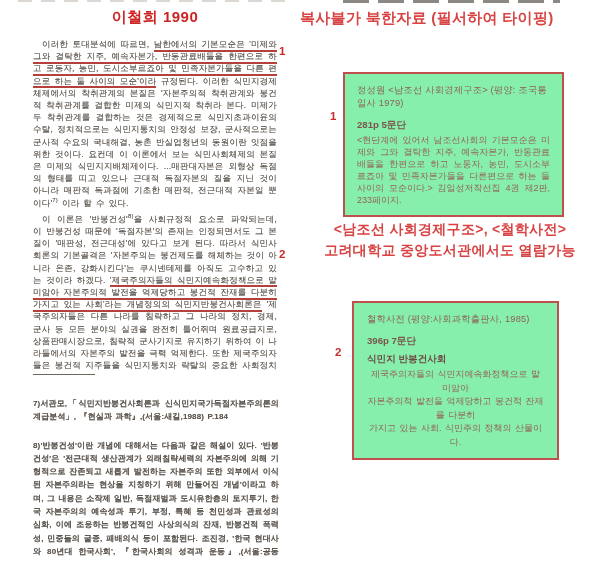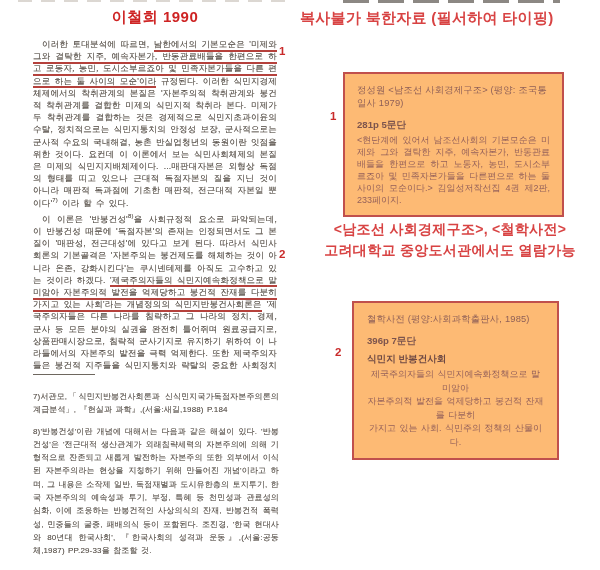--- a/index.html
+++ b/index.html
@@ -27,21 +27,21 @@
   .body-text p{margin:0 0 4px 0;text-indent:9px;}
   .u{border-bottom:2px solid #b5413c;padding-bottom:.5px;font-family:Liberation Serif, serif;}
   .sup{font-size:6px;vertical-align:super;line-height:0;}
   .fn-sep{position:absolute;left:0;top:366px;width:62px;border-top:1px solid #6e675f;}
   .footnotes{
     position:absolute;left:0;top:374px;width:246px;
     font-size:8px;line-height:13.3px;color:#5d564f;
     text-align:justify;letter-spacing:.15px;word-spacing:1px;
     text-shadow:0 0 .4px rgba(93,86,79,.5);
   }
-  .footnotes p{margin:8px 0 1px 0;}
+  .footnotes p{margin:15px 0 1px 0;font-weight:bold;}
 
   
   .marker{
     position:absolute;color:#c92a2a;font-weight:bold;font-size:11.5px;
     font-family:"Liberation Sans","DejaVu Sans",sans-serif;
   }
   .m-l1{left:279px;top:45px;}
   .m-l2{left:279px;top:248px;}
   .m-r1{left:330px;top:110px;}
   .m-r2{left:335px;top:346px;}
@@ -49,21 +49,21 @@
   
   .r-heading{
     position:absolute;left:300px;top:9px;width:300px;text-align:left;
     font-size:15px;font-weight:bold;color:#d84343;letter-spacing:.3px;
   }
   .mid-heading{
     position:absolute;left:300px;top:219px;width:300px;text-align:center;
     font-size:14px;font-weight:bold;color:#d84343;line-height:21px;letter-spacing:.3px;
   }
   .rbox{
-    position:absolute;box-sizing:border-box;background:#fdba74;
+    position:absolute;box-sizing:border-box;background:#86efac;
     border:2px solid #c0504d;
   }
   .rbox1{left:343px;top:72px;width:221px;min-height:104px;padding:10px 12px 9px 12px;}
   .rbox2{left:352px;top:301px;width:207px;min-height:104px;padding:10px 13px 9px 13px;}
   .rbox-source{font-size:9.3px;color:#8e5f57;letter-spacing:.2px;}
   .rbox-meta{margin-top:9px;font-size:9.6px;font-weight:bold;color:#7c544d;}
   .rbox-term{margin-top:5px;font-size:9.6px;font-weight:bold;color:#6f4a44;}
   .rbox-quote{margin-top:2px;font-size:9px;line-height:12px;color:#95615a;text-align:justify;word-spacing:1px;}
   .rbox2 .rbox-quote{margin-top:2px;text-align:center;line-height:13.5px;}
   .rbox-quote div{margin:0;}

